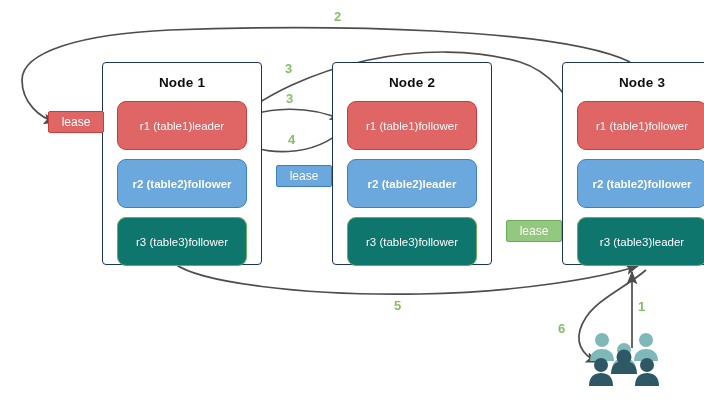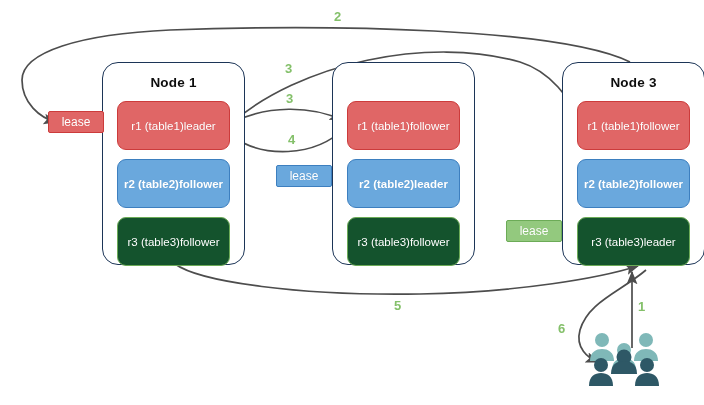--- a/index.html
+++ b/index.html
@@ -30,23 +30,23 @@
     top: 0;
     width: 704px;
     height: 405px;
   }
 
   
   .node {
     position: absolute;
     box-sizing: border-box;
     border: 1.6px solid #1c3557;
-    border-radius: 16px;
+    border-radius: 4px;
     background: #ffffff;
-    width: 143px;
+    width: 160px;
     height: 203px;
   }
   .node-title {
     text-align: center;
     font-size: 13.5px;
     font-weight: bold;
     color: #0d0d0d;
     margin-top: 12px;
     letter-spacing: 0.2px;
   }
@@ -65,21 +65,21 @@
     align-items: center;
     justify-content: center;
     color: #ffffff;
     font-size: 11.5px;
     line-height: 14px;
     text-shadow: 0 0 1px rgba(0,0,0,0.10);
   }
   .replica .ln { display: block; }
   .replica.red   { background: #e06666; border: 1.4px solid #cc3b3b; }
   .replica.blue  { background: #6aa8dd; border: 1.4px solid #3d7fbf; font-weight: bold; }
-  .replica.green { background: #14532d; border: 1.4px solid #6cab57; }
+  .replica.green { background: #0f766e; border: 1.4px solid #6cab57; }
 
   
   .lease {
     position: absolute;
     box-sizing: border-box;
     border-radius: 2px;
     font-size: 12px;
     color: #ffffff;
     display: flex;
     align-items: center;
@@ -151,20 +151,21 @@
           <span class="ln">follower</span>
         </div>
         <div class="replica green">
           <span class="ln">r3 (table3)</span>
           <span class="ln">follower</span>
         </div>
       </div>
     </div>
 
     <div class="node" style="left:332px; top:62px;">
+      <div class="node-title">Node 2</div>
       <div class="replicas">
         <div class="replica red">
           <span class="ln">r1 (table1)</span>
           <span class="ln">follower</span>
         </div>
         <div class="replica blue">
           <span class="ln">r2 (table2)</span>
           <span class="ln">leader</span>
         </div>
         <div class="replica green">

